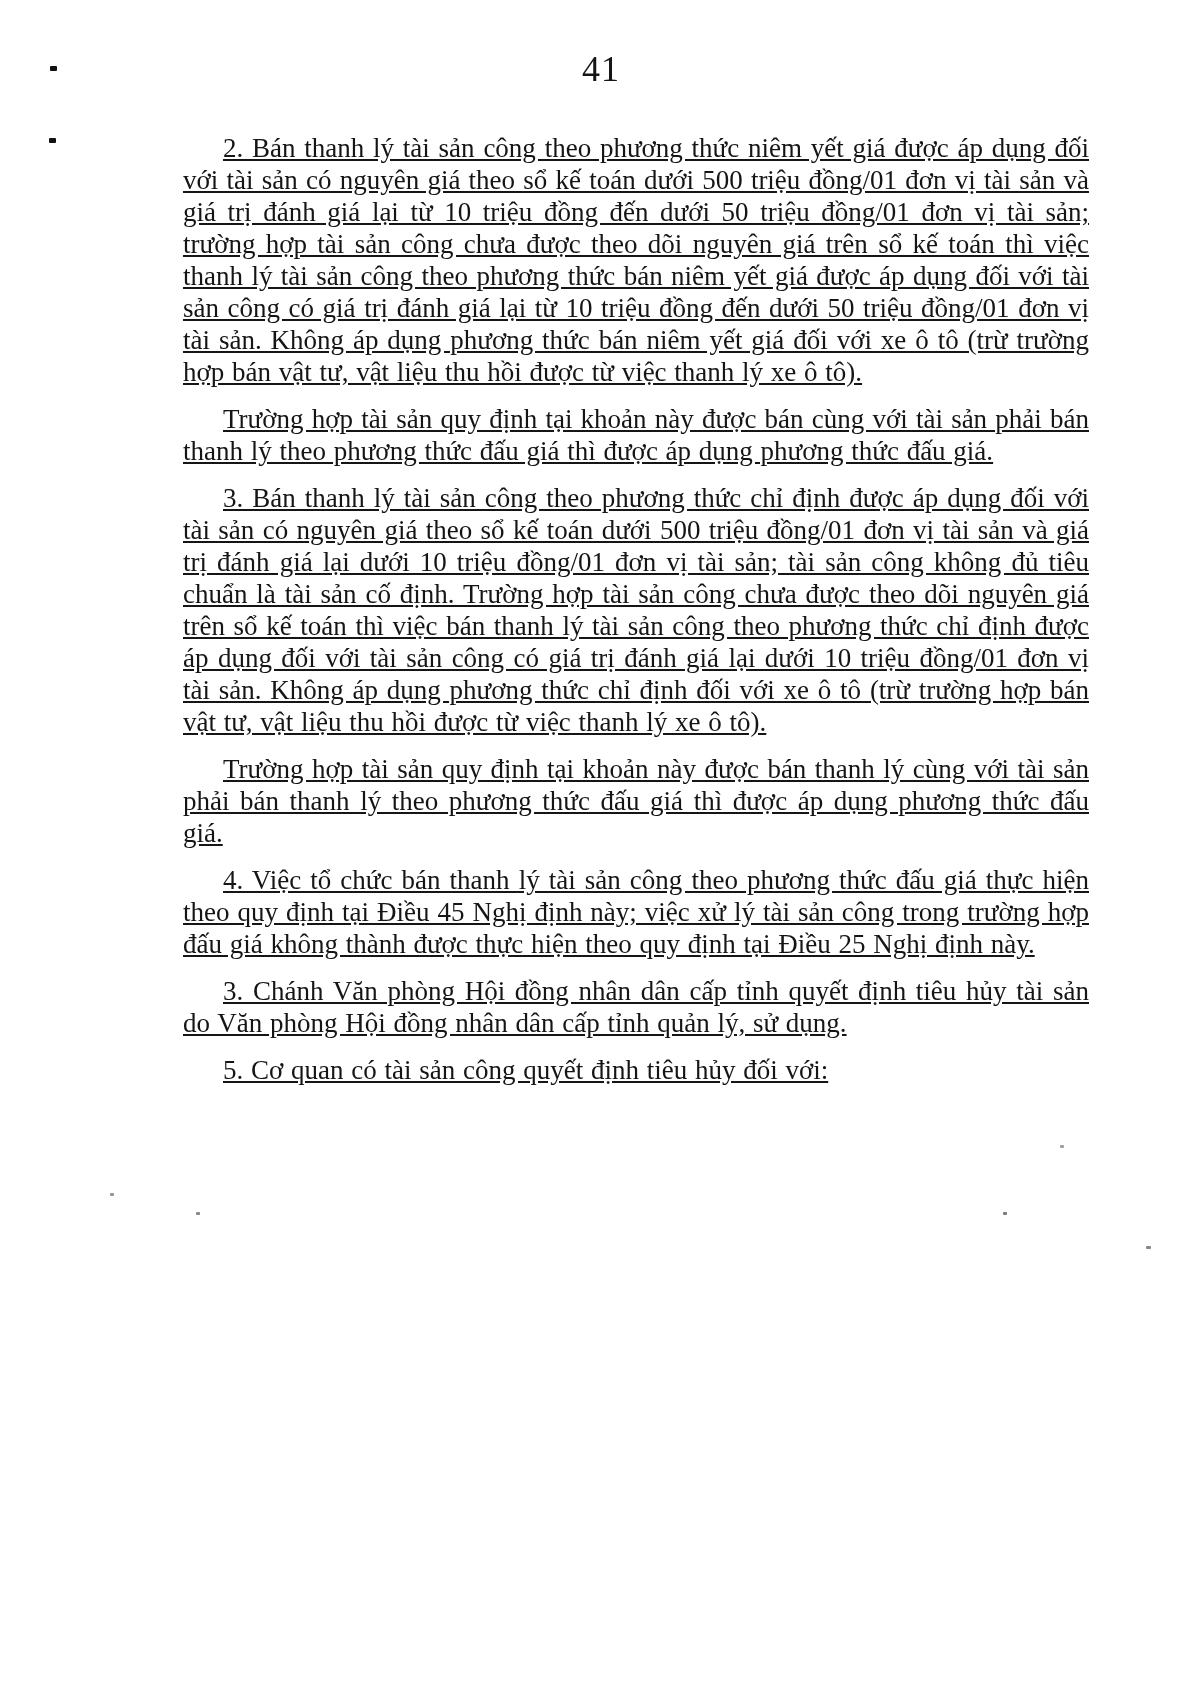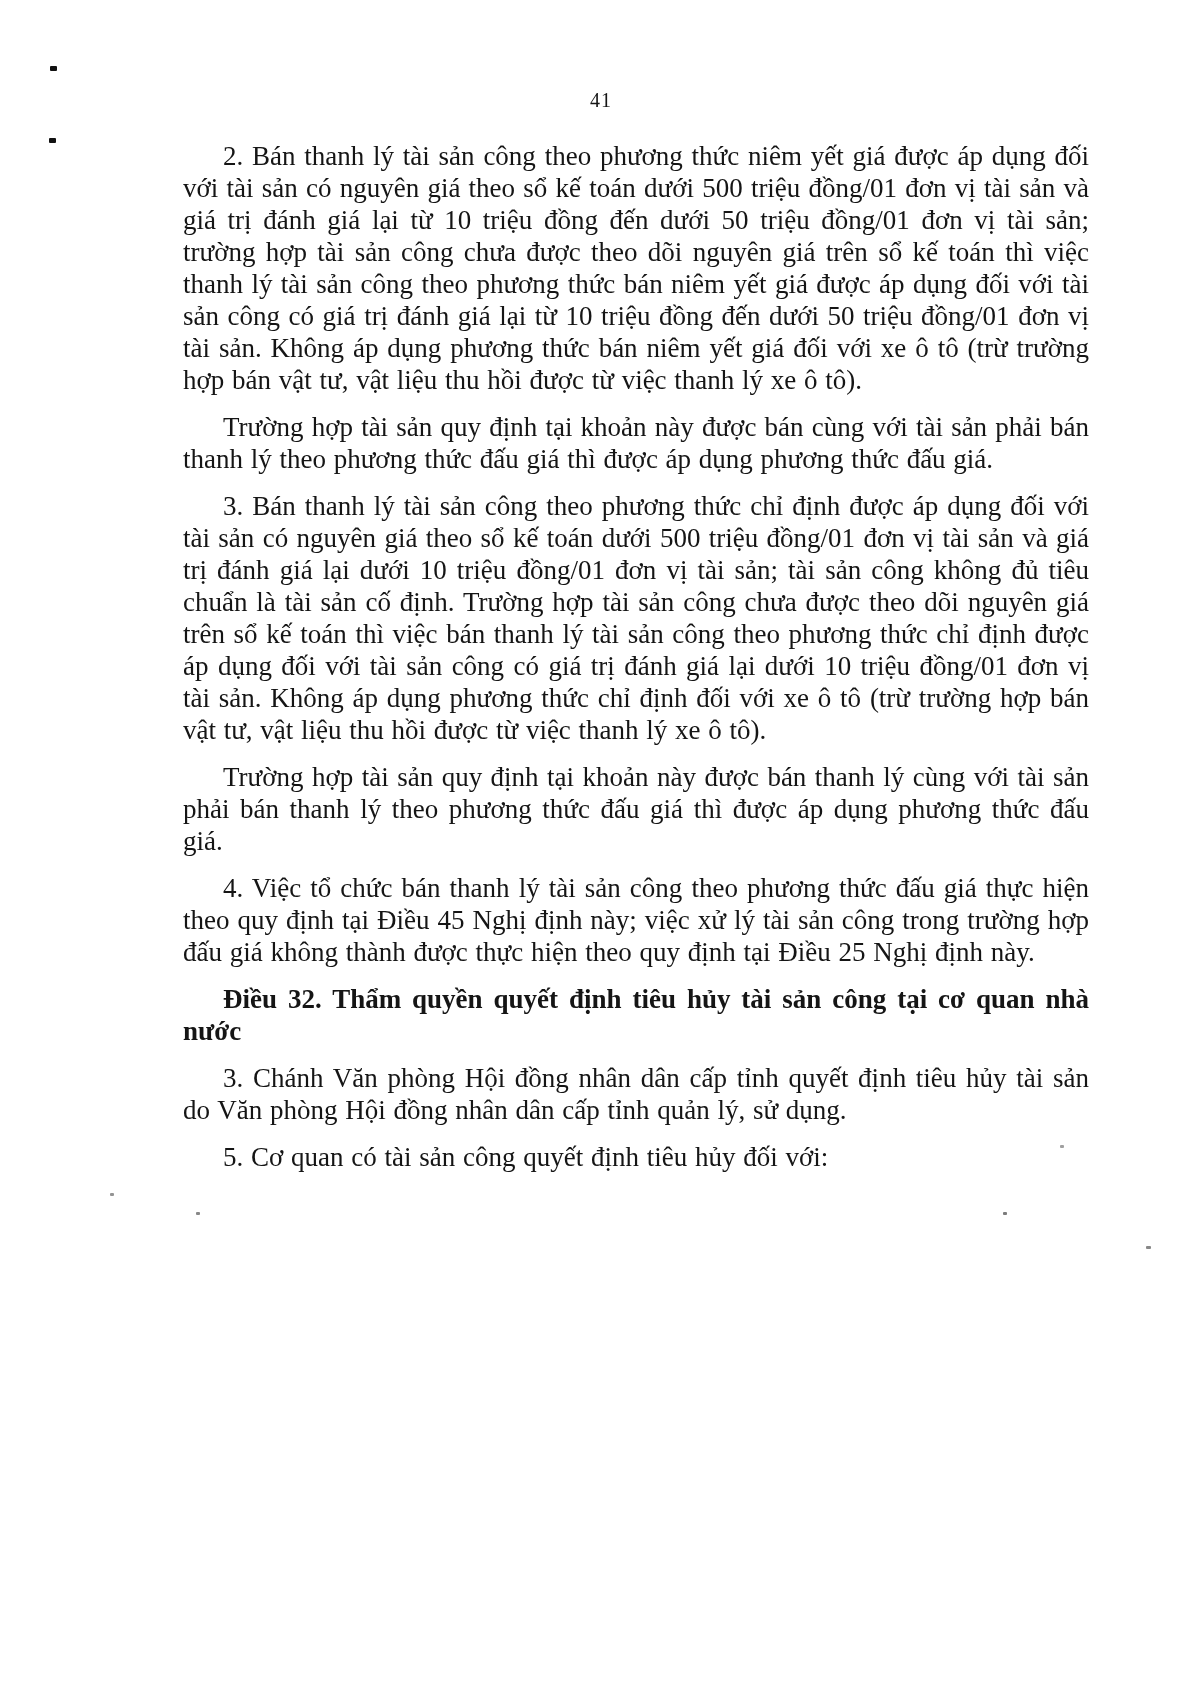--- a/index.html
+++ b/index.html
@@ -16,29 +16,29 @@
     font-family: "Liberation Serif", "DejaVu Serif", serif;
     color: #151515;
     overflow: hidden;
   }
   .page-number {
     position: absolute;
     top: 48px;
     left: 0;
     width: 1202px;
     text-align: center;
-    font-size: 20px;
+    font-size: 36px;
     letter-spacing: 1px;
-    margin-top: 41px;
   }
   .content {
     position: absolute;
     left: 183px;
-    top: 140px;
+    top: 132px;
     width: 906px;
+    text-decoration: underline;
   }
   .content p {
     font-size: 27px;
     line-height: 32px;
     text-align: justify;
     text-indent: 40px;
     margin: 0 0 15px 0;
     word-spacing: 1px;
   }
   .content p.heading {
@@ -72,18 +72,17 @@
   <div class="speck s6"></div>
   <div class="speck s7"></div>
 
   <div class="content">
 
   <p>2. Bán thanh lý tài sản công theo phương thức niêm yết giá được áp dụng đối với tài sản có nguyên giá theo sổ kế toán dưới 500 triệu đồng/01 đơn vị tài sản và giá trị đánh giá lại từ 10 triệu đồng đến dưới 50 triệu đồng/01 đơn vị tài sản; trường hợp tài sản công chưa được theo dõi nguyên giá trên sổ kế toán thì việc thanh lý tài sản công theo phương thức bán niêm yết giá được áp dụng đối với tài sản công có giá trị đánh giá lại từ 10 triệu đồng đến dưới 50 triệu đồng/01 đơn vị tài sản. Không áp dụng phương thức bán niêm yết giá đối với xe ô tô (trừ trường hợp bán vật tư, vật liệu thu hồi được từ việc thanh lý xe ô tô).</p>
       <p>Trường hợp tài sản quy định tại khoản này được bán cùng với tài sản phải bán thanh lý theo phương thức đấu giá thì được áp dụng phương thức đấu giá.</p>
       <p>3. Bán thanh lý tài sản công theo phương thức chỉ định được áp dụng đối với tài sản có nguyên giá theo sổ kế toán dưới 500 triệu đồng/01 đơn vị tài sản và giá trị đánh giá lại dưới 10 triệu đồng/01 đơn vị tài sản; tài sản công không đủ tiêu chuẩn là tài sản cố định. Trường hợp tài sản công chưa được theo dõi nguyên giá trên sổ kế toán thì việc bán thanh lý tài sản công theo phương thức chỉ định được áp dụng đối với tài sản công có giá trị đánh giá lại dưới 10 triệu đồng/01 đơn vị tài sản. Không áp dụng phương thức chỉ định đối với xe ô tô (trừ trường hợp bán vật tư, vật liệu thu hồi được từ việc thanh lý xe ô tô).</p>
       <p>Trường hợp tài sản quy định tại khoản này được bán thanh lý cùng với tài sản phải bán thanh lý theo phương thức đấu giá thì được áp dụng phương thức đấu giá.</p>
       <p>4. Việc tổ chức bán thanh lý tài sản công theo phương thức đấu giá thực hiện theo quy định tại Điều 45 Nghị định này; việc xử lý tài sản công trong trường hợp đấu giá không thành được thực hiện theo quy định tại Điều 25 Nghị định này.</p>
-      <p class="heading">Điều 32. Thẩm quyền quyết định tiêu hủy tài sản công tại cơ quan nhà nước</p>
       <p>3. Chánh Văn phòng Hội đồng nhân dân cấp tỉnh quyết định tiêu hủy tài sản do Văn phòng Hội đồng nhân dân cấp tỉnh quản lý, sử dụng.</p>
       <p>5. Cơ quan có tài sản công quyết định tiêu hủy đối với:</p>
     </div>
 
 </div>
 
 </body></html>

